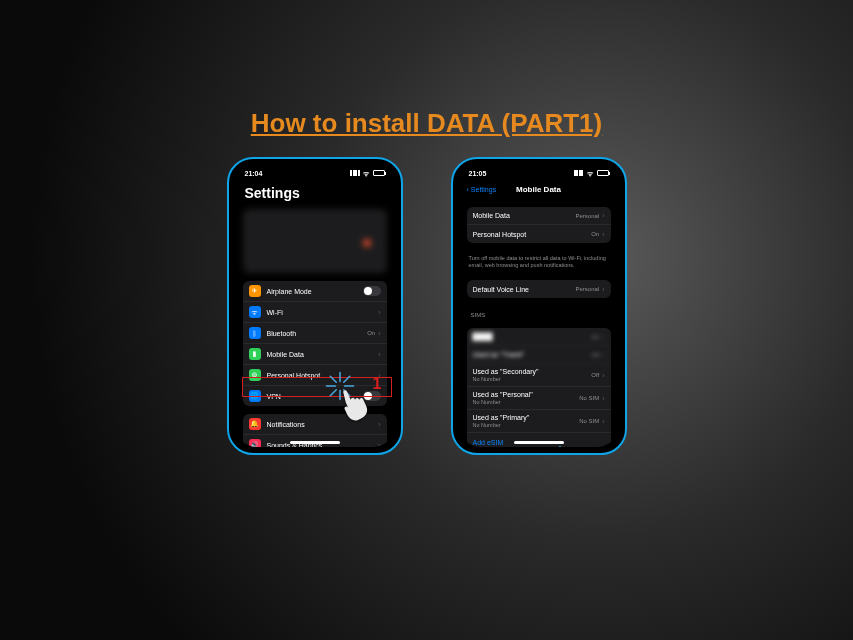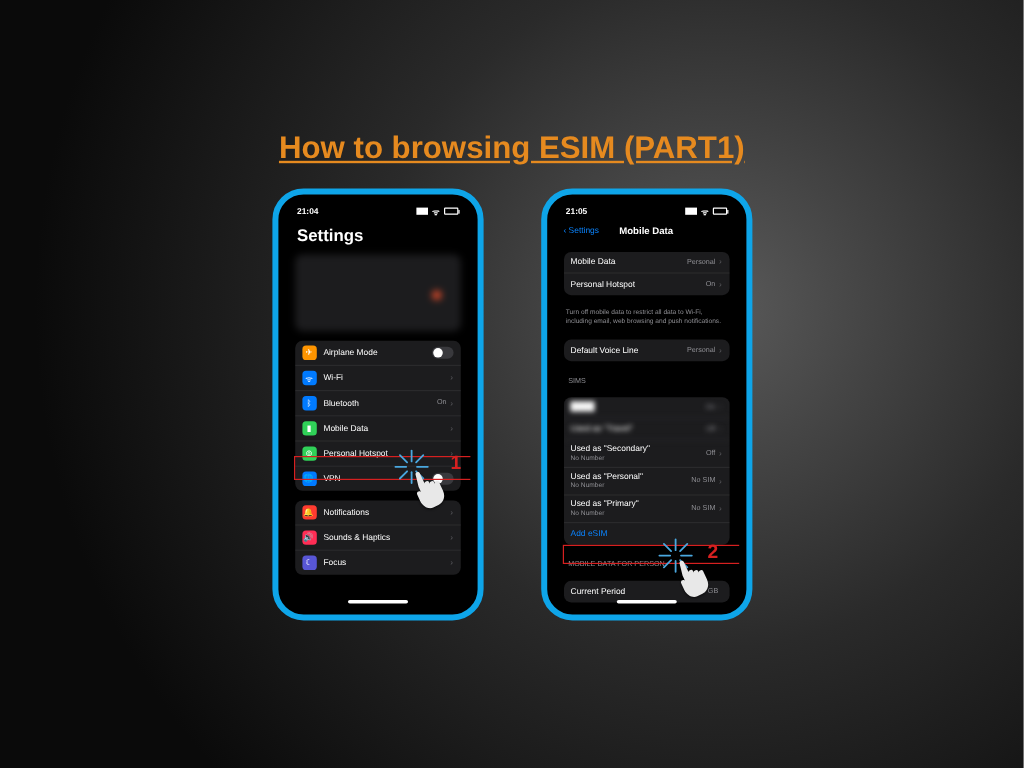--- a/index.html
+++ b/index.html
@@ -20,24 +20,24 @@
     text-decoration: underline;
   }
   .phones {
     display: flex;
     justify-content: center;
     gap: 48px;
     margin-top: 18px;
   }
   .phone {
     width: 176px;
-    height: 360px;
+    height: 298px;
     background: #000;
     border-radius: 26px;
-    border: 5px solid #0ea5e9;
+    border: 2px solid #0ea5e9;
     position: relative;
     padding: 6px;
   }
   .phone-inner {
     width: 100%;
     height: 100%;
     background: #000;
     border-radius: 22px;
     position: relative;
     overflow: hidden;
@@ -168,21 +168,21 @@
   .add-esim { color:#0a84ff; }
 
   .home-indicator {
     position:absolute; bottom:3px; left:50%; transform:translateX(-50%);
     width:50px; height:3px; background:#fff; border-radius:2px;
   }
 </style>
 </head>
 <body>
 
-<div class="title">How to browsing ESIM (PART1)</div>
+<div class="title">How to install DATA (PART1)</div>
 
 <div class="phones">
 
   <div class="phone">
     <div class="phone-inner">
       <div class="notch"></div>
       <div class="status-bar">
         <span>21:04</span>
         <span class="status-icons">
           <span class="signal"></span>

